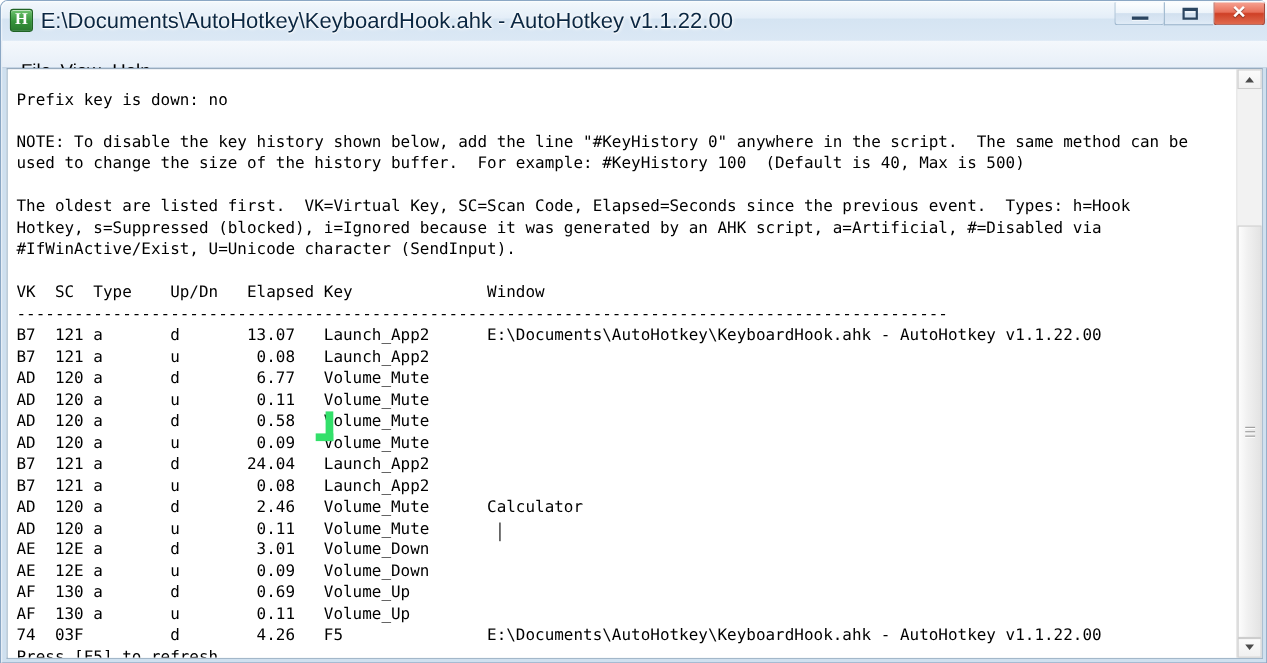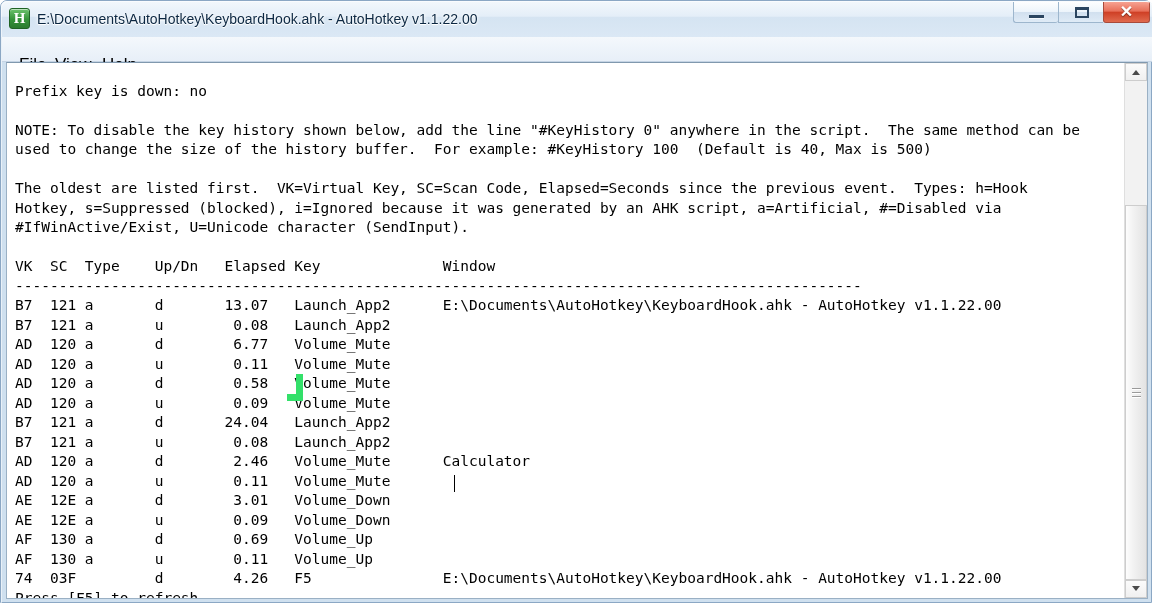--- a/index.html
+++ b/index.html
@@ -67,21 +67,21 @@
     font-size: 15px;
     line-height: 19px;
     text-align: center;
   }
   #title-text {
     position: absolute;
     left: 36px;
     top: 8px;
     height: 20px;
     line-height: 20px;
-    font-size: 14px;
+    font-size: 20px;
     color: #0b2742;
     white-space: nowrap;
     text-shadow: 0 0 3px #ffffff, 0 0 5px #ffffff, 0 1px 0 #ffffff;
   }
 
   
   .winbtn {
     position: absolute;
     top: 1px;
     height: 21px;

